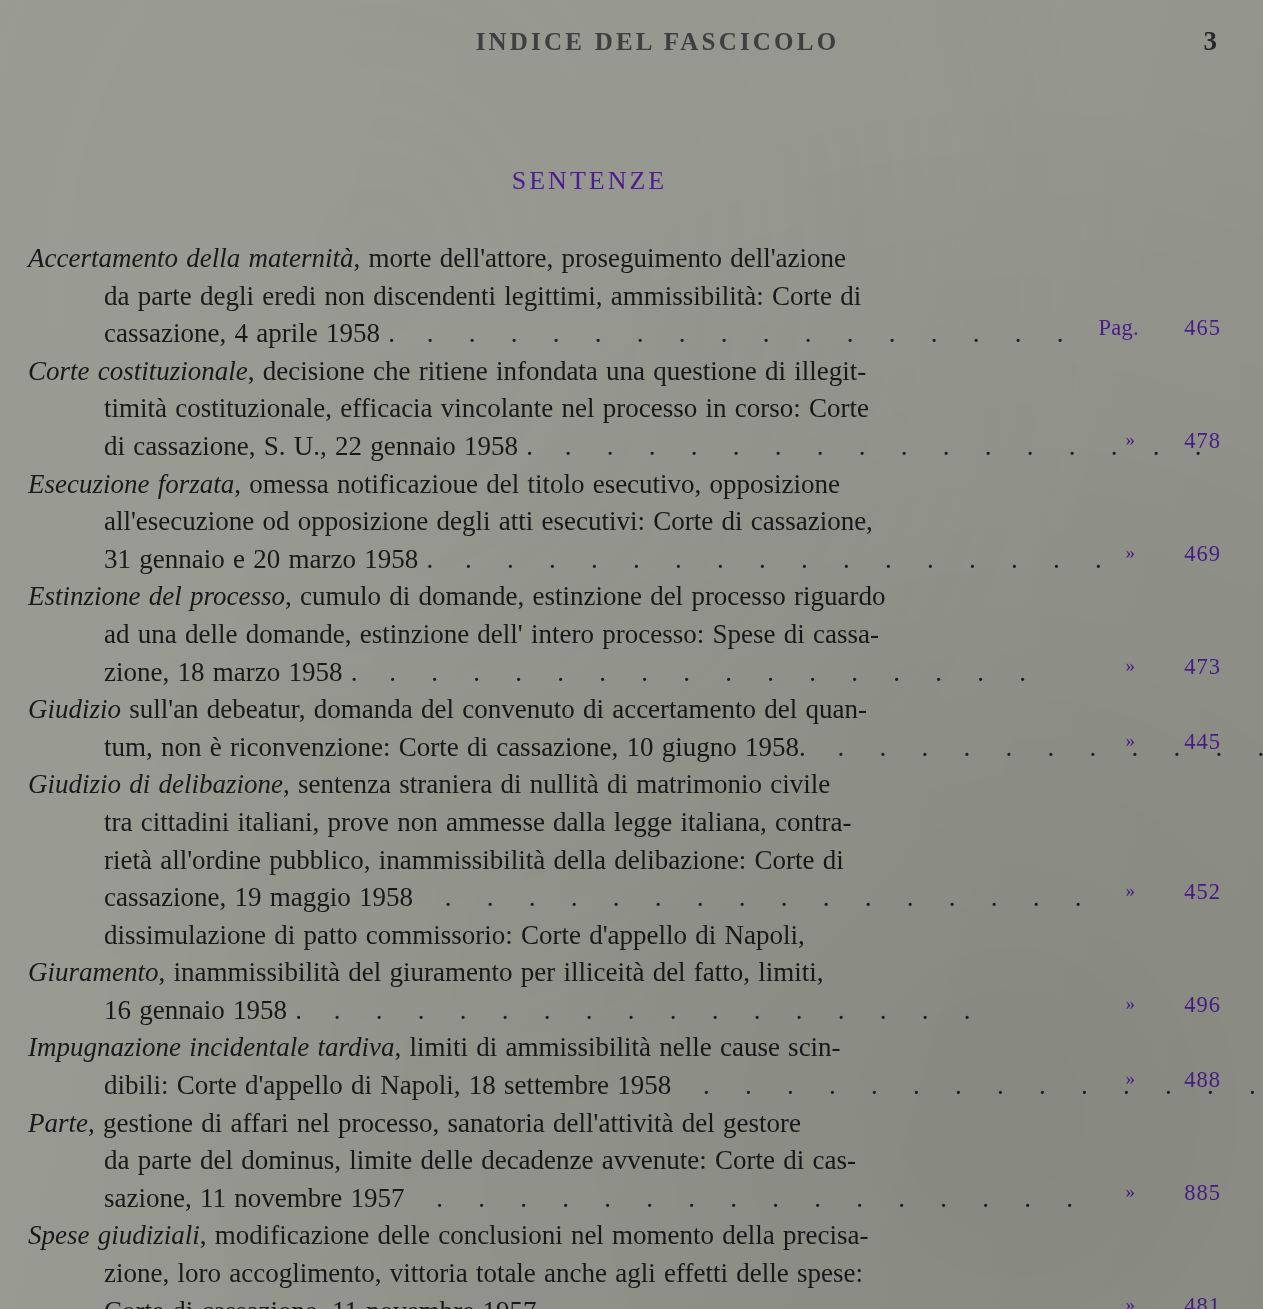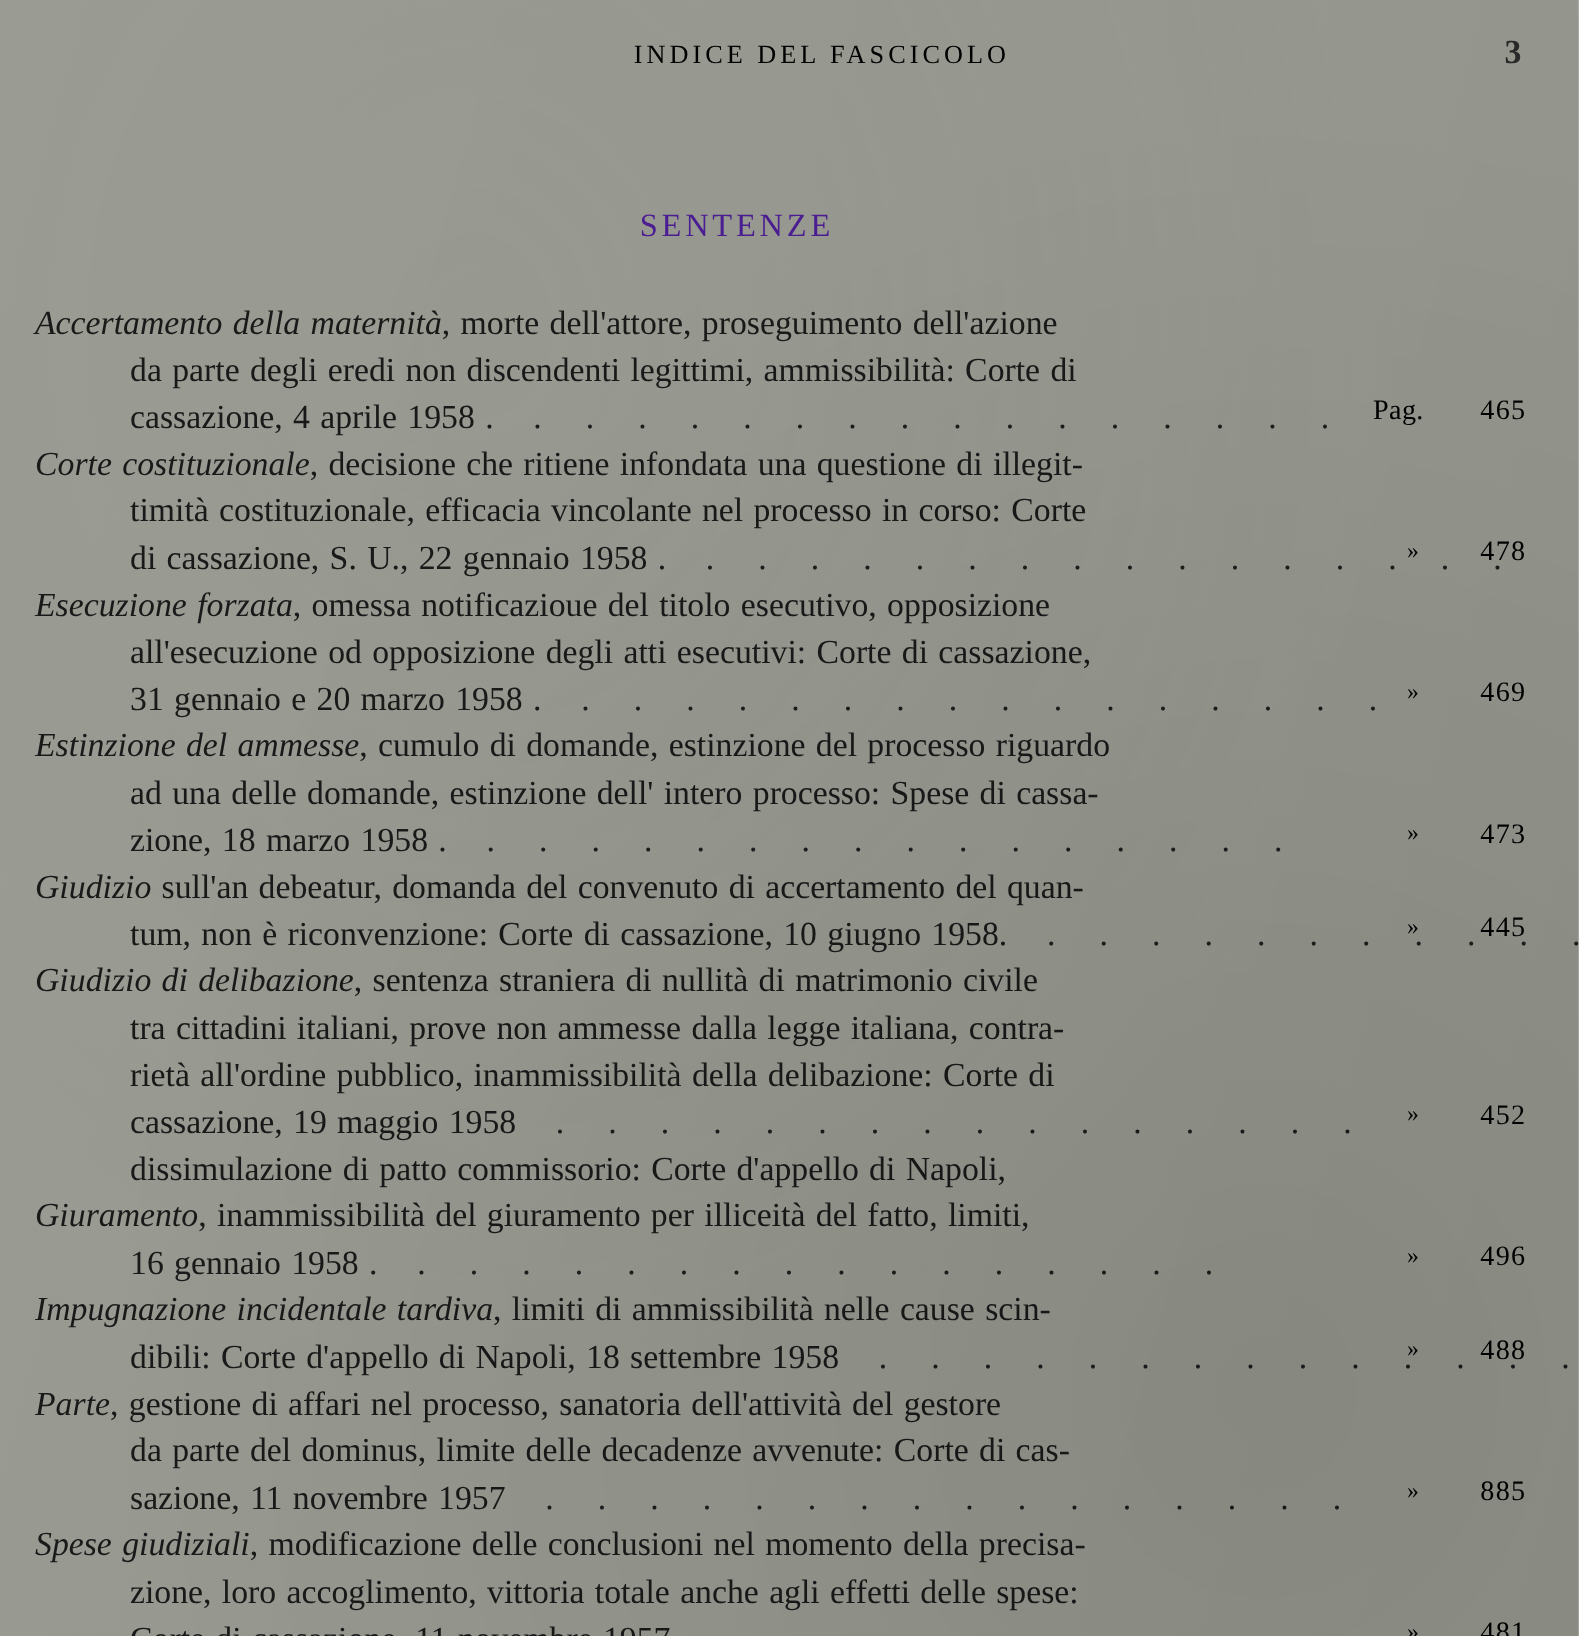--- a/index.html
+++ b/index.html
@@ -39,24 +39,24 @@
   .runhead {
     display: flex;
     align-items: baseline;
     justify-content: space-between;
     padding: 0 4px 0 0;
     height: 44px;
   }
   .runhead-title {
     flex: 1;
     text-align: center;
-    font-size: 21px;
+    font-size: 25px;
     letter-spacing: 3.2px;
-    font-weight: 400;
-    color: #000000;
+    font-weight: 700;
+    color: #404040;
     padding-left: 110px;
     font-family: "Liberation Serif", serif;
   }
   .runhead-folio {
     font-size: 27px;
     font-weight: 700;
     color: #2a2a2a;
     min-width: 40px;
     text-align: right;
   }
@@ -109,21 +109,21 @@
   }
   
   .pagecol {
     position: absolute;
     right: 0;
     width: 205px;
     display: flex;
     align-items: baseline;
     justify-content: flex-end;
     font-size: 22.5px;
-    color: #000000;
+    color: #4c1d95;
   }
   .pagecol .pag-label {
     margin-right: 26px;
     letter-spacing: 0.3px;
   }
   .pagecol .pag-mark {
     margin-right: 30px;
     font-size: 19px;
     position: relative;
     top: -2px;
@@ -175,21 +175,21 @@
           <span class="entry-line indent">all'esecuzione od opposizione degli atti esecutivi: Corte di cassazione,</span>
           <span class="entry-line indent">31 gennaio e 20 marzo 1958 .<span class="leader"> .   .   .   .   .   .   .   .   .   .   .   .   .   .   .   .</span></span>
         </div>
         <div class="pagecol" style="top: 75.2px;">
           <span class="pag-mark">»</span>
           <span class="pag-num">469</span>
         </div>
       </li>
       <li class="index-entry">
         <div class="entry-body">
-          <span class="entry-line"><span class="lead">Estinzione del ammesse</span>, cumulo di domande, estinzione del processo riguardo</span>
+          <span class="entry-line"><span class="lead">Estinzione del processo</span>, cumulo di domande, estinzione del processo riguardo</span>
           <span class="entry-line indent">ad una delle domande, estinzione dell' intero processo: Spese di cassa-</span>
           <span class="entry-line indent">zione, 18 marzo 1958 .<span class="leader"> .   .   .   .   .   .   .   .   .   .   .   .   .   .   .   .</span></span>
         </div>
         <div class="pagecol" style="top: 75.2px;">
           <span class="pag-mark">»</span>
           <span class="pag-num">473</span>
         </div>
       </li>
       <li class="index-entry">
         <div class="entry-body">

